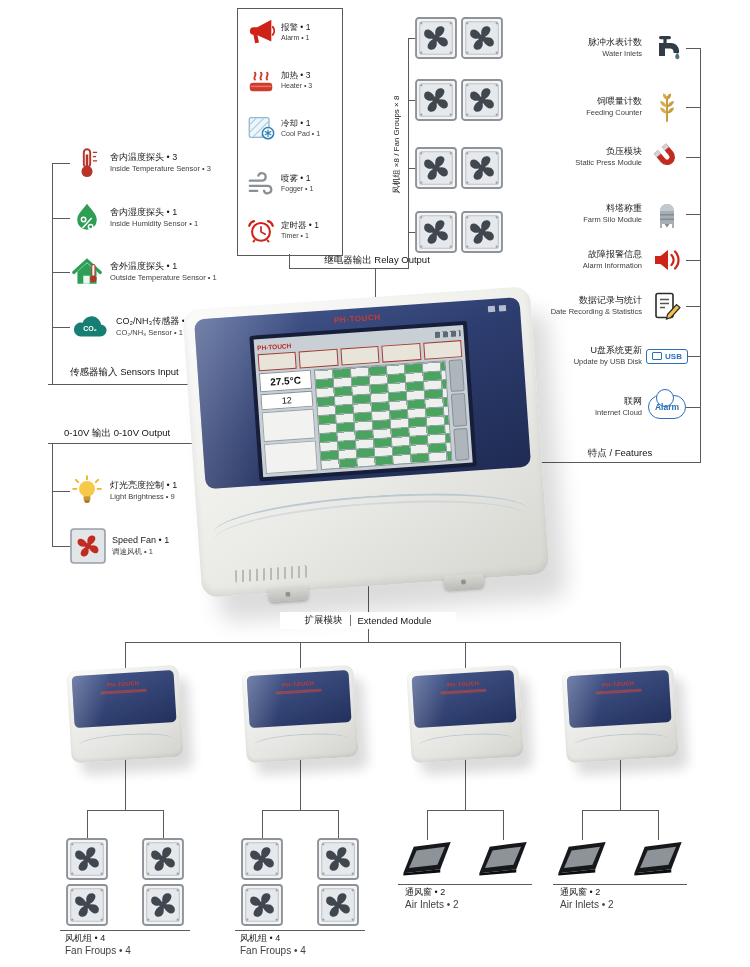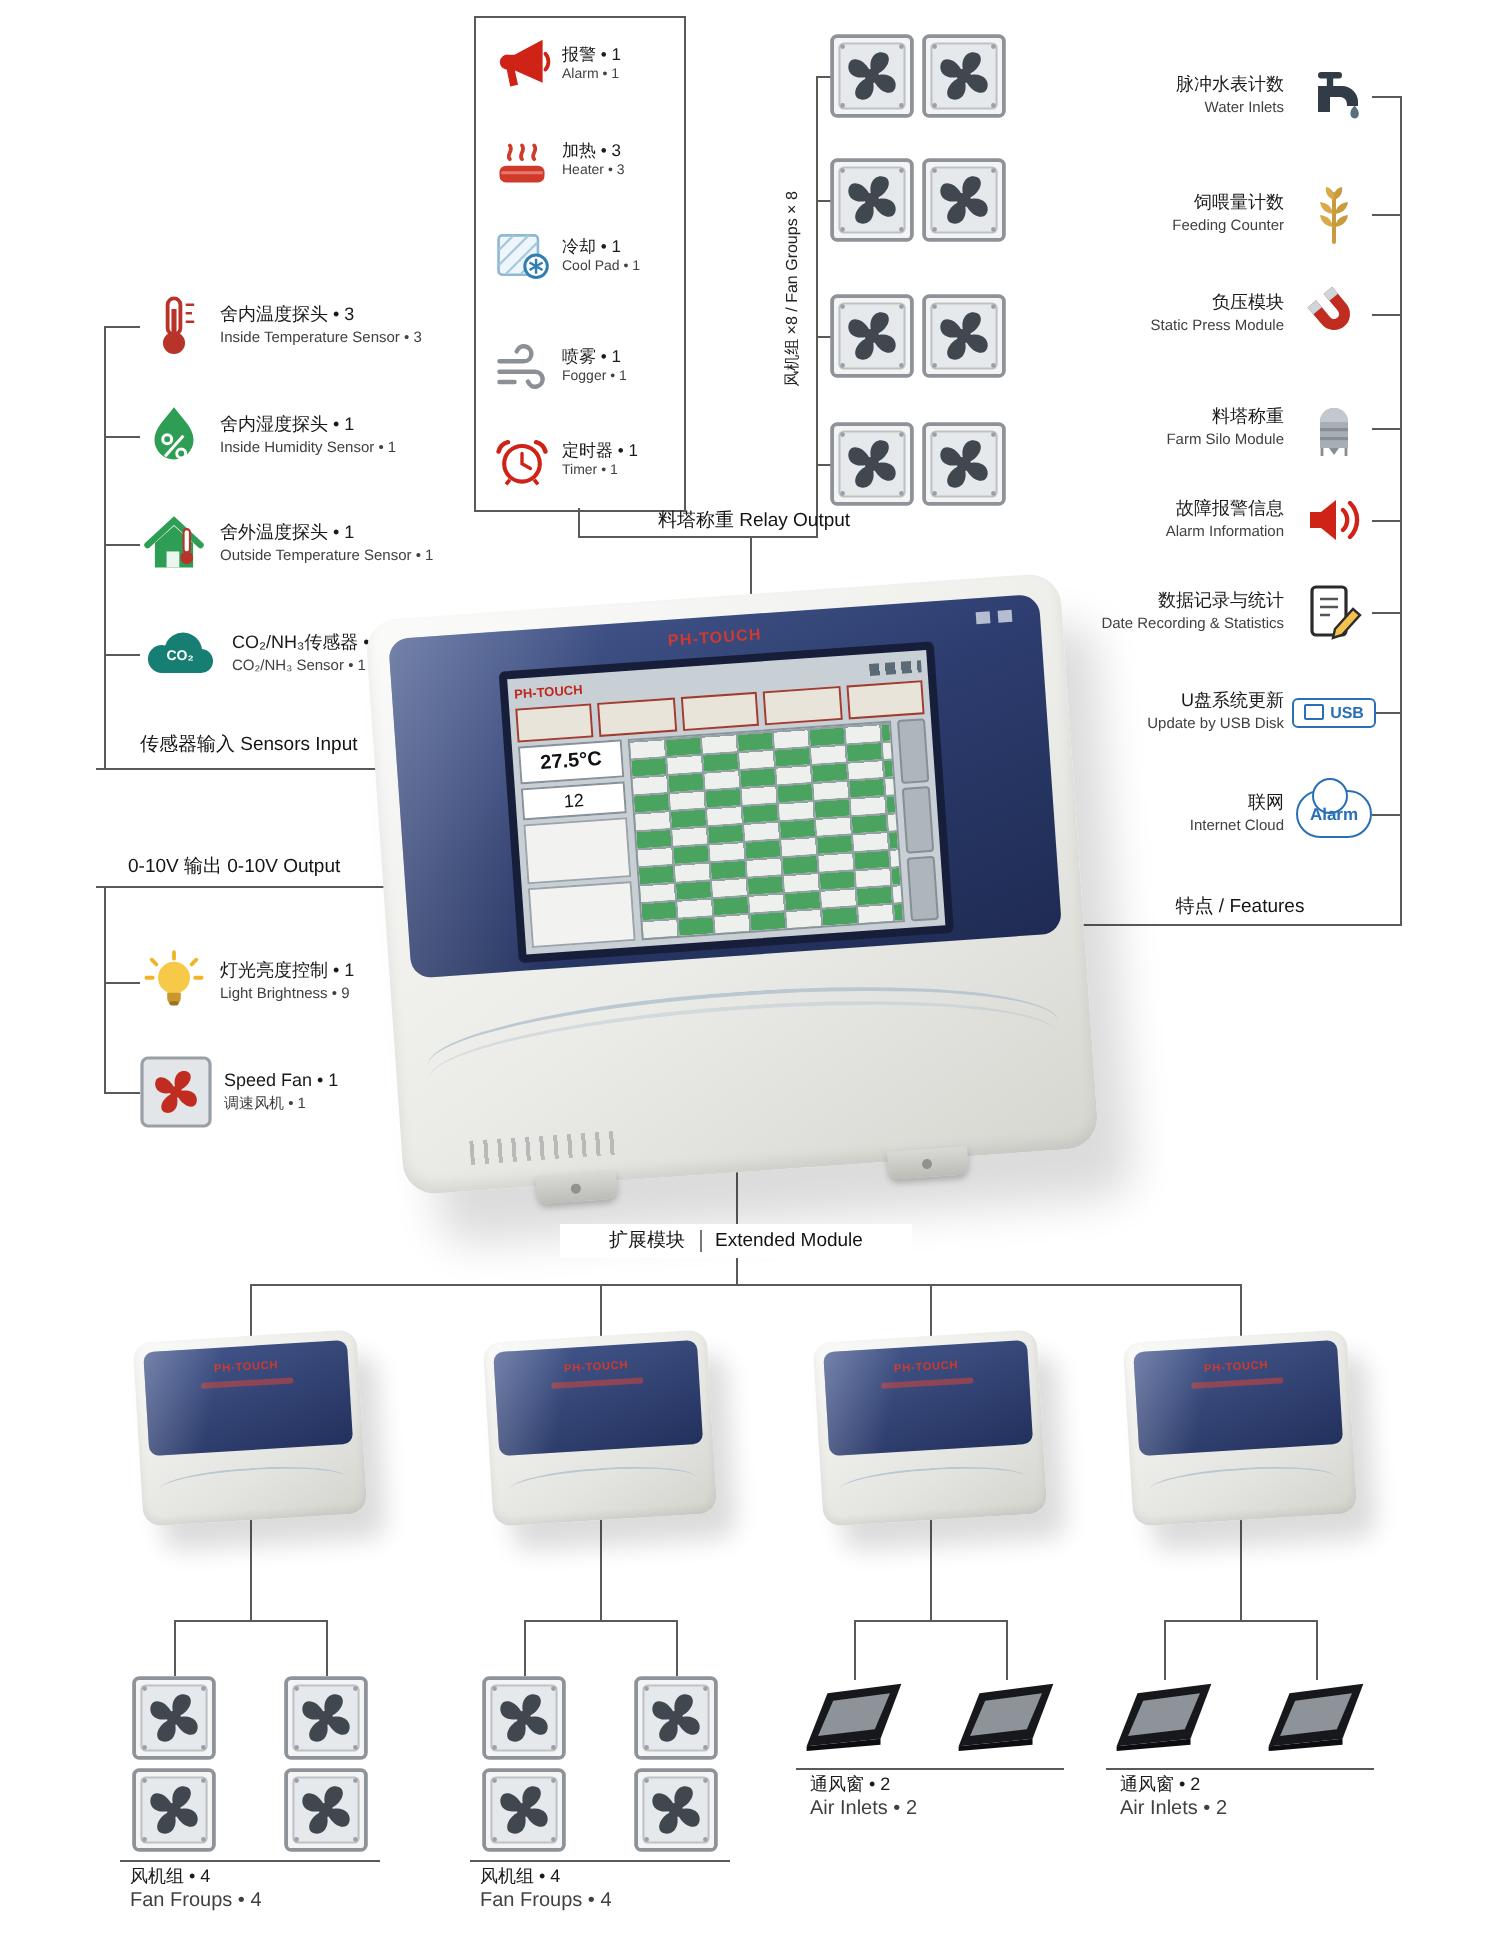--- a/index.html
+++ b/index.html
@@ -212,21 +212,21 @@
           <path d="M16 12.5V18l4.5 2.5" stroke="#cf2318" stroke-width="1.8" fill="none" stroke-linecap="round"></path>
           <path d="M8.5 6.5a7 7 0 0 0-5 5M23.5 6.5a7 7 0 0 1 5 5" stroke="#cf2318" stroke-width="2.4" fill="none" stroke-linecap="round"></path>
           <path d="M9.5 26.5L7.5 29M22.5 26.5l2 2.5" stroke="#cf2318" stroke-width="2"></path>
         </svg>
       </span>
     <span class="txt">
         <span class="zh">定时器 • 1</span>
         <span class="en">Timer • 1</span>
       </span>
   </div>
-  <div class="lbl" style="left:297px;top:254px;width:160px;text-align:center">料塔称重 Relay Output</div>
+  <div class="lbl" style="left:297px;top:254px;width:160px;text-align:center">继电器输出 Relay Output</div>
 
   <div class="vlabel" style="left:276px;top:139px;width:240px">风机组 ×8 / Fan Groups × 8</div>
   <span class="fanu" style="left:415px;top:17px">
       <svg viewBox="0 0 40 40">
         <rect x="1" y="1" width="38" height="38" rx="2.5" fill="#f4f4f4" stroke="#8d9399" stroke-width="1.8"></rect>
         <rect x="4.5" y="4.5" width="31" height="31" rx="2" fill="#e6e9ec" stroke="#bcc2c7" stroke-width="1"></rect>
         <g fill="#41474f">
           <path d="M20 19c-2.5-7 1.5-11.5 6-10 3.5 1.2 2.5 7-3.5 10z"></path>
           <path d="M20 19c-2.5-7 1.5-11.5 6-10 3.5 1.2 2.5 7-3.5 10z" transform="rotate(90 20 20)"></path>
           <path d="M20 19c-2.5-7 1.5-11.5 6-10 3.5 1.2 2.5 7-3.5 10z" transform="rotate(180 20 20)"></path>

